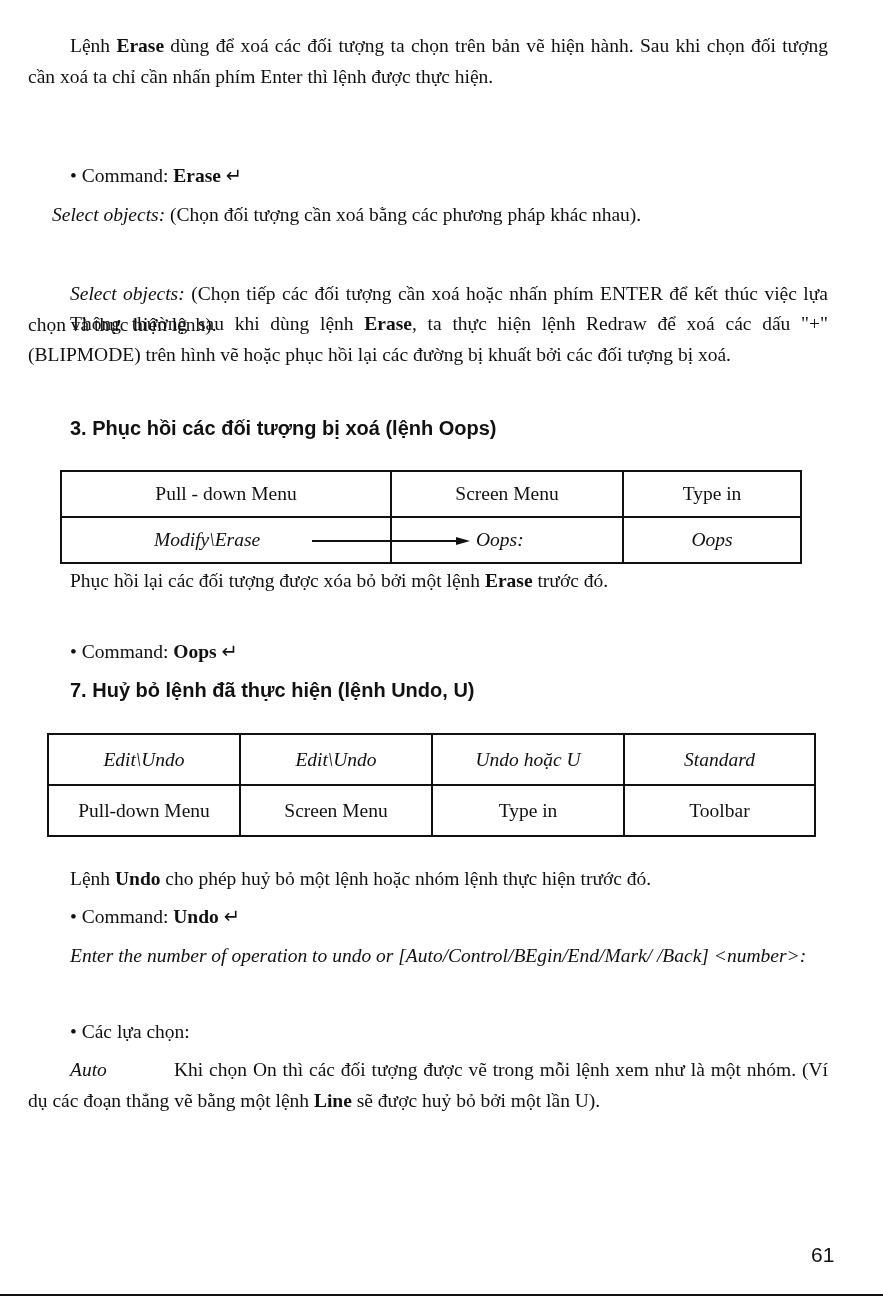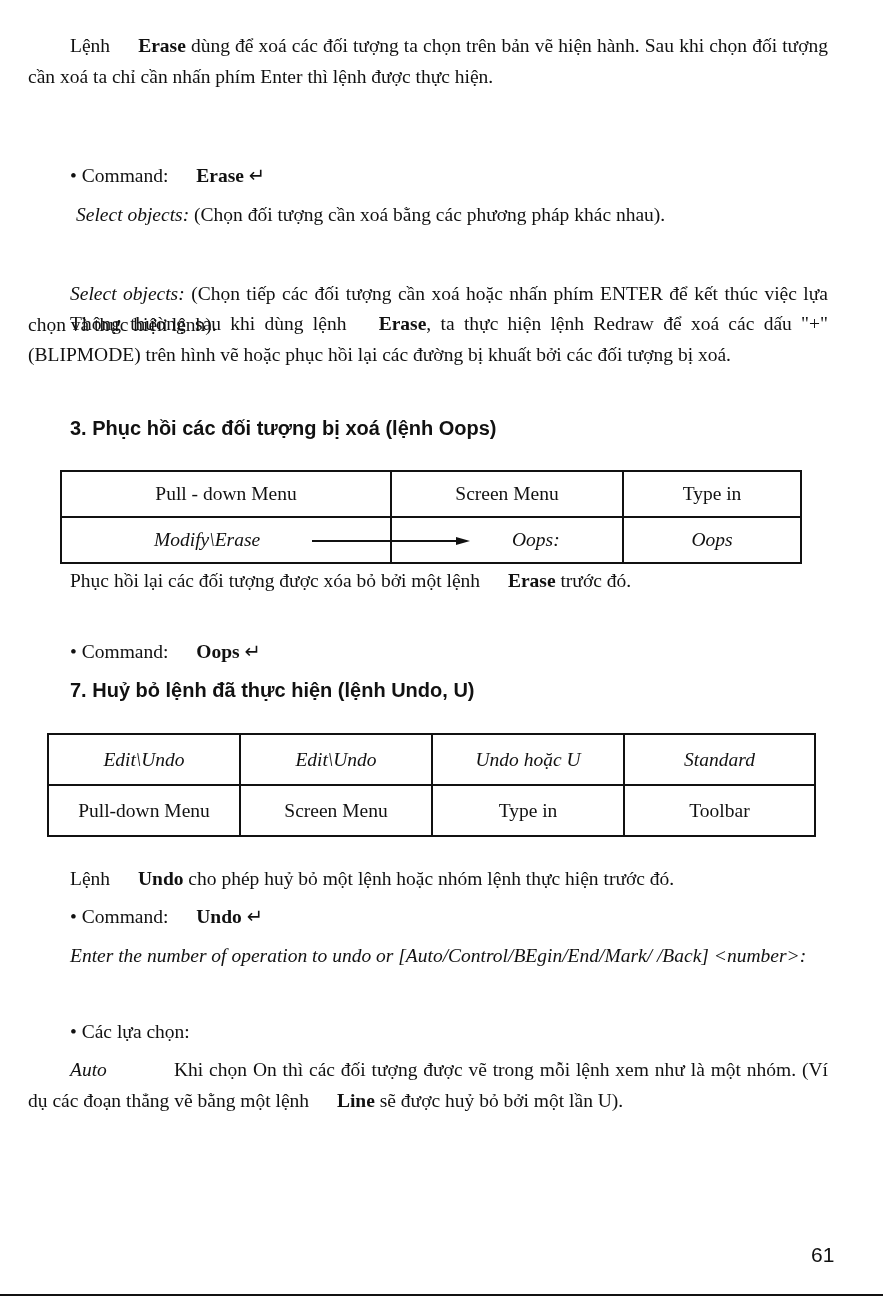--- a/index.html
+++ b/index.html
@@ -2,21 +2,21 @@
 <html><head>
 <meta charset="utf-8">
 <style>
   html, body { margin: 0; padding: 0; background: #ffffff; }
   body { width: 883px; height: 1297px; position: relative; overflow: hidden;
          font-family: "Liberation Serif", serif; color: #111; }
   .p { position: absolute; left: 28px; width: 800px; font-size: 19.5px; line-height: 31px;
        text-align: justify; text-align-last: left; margin: 0; }
   .ind { text-indent: 42px; }
   .line { position: absolute; font-size: 19.5px; line-height: 31px; white-space: nowrap; margin: 0; }
-  .b { font-weight: bold; margin-left: 23px; }
+  .b { font-weight: bold; }
   .i { font-style: italic; }
   .h { position: absolute; left: 70px; font-family: "Liberation Sans", sans-serif; font-weight: bold;
        font-size: 20px; margin: 0; white-space: nowrap; }
   table { position: absolute; border-collapse: collapse; font-size: 19.5px; }
   td { border: 2px solid #111; text-align: center; padding: 0; }
   .t1 td { height: 44px; }
   .t2 td { height: 49px; }
   .arrow { position: absolute; height: 2px; background: #111; }
   .arrowhead { position: absolute; width: 0; height: 0; border-top: 4px solid transparent;
                border-bottom: 4px solid transparent; border-left: 14px solid #111; }
@@ -25,38 +25,38 @@
   .rule { position: absolute; left: 0; top: 1294px; width: 883px; height: 2px; background: #111; }
   .tab { display: inline-block; width: 104px; text-indent: 0; }
 </style>
 </head>
 <body>
 
 <p class="p ind" style="top:30px;"><span>Lệnh </span><span class="b">Erase</span><span> dùng để xoá các đối tượng ta chọn trên bản vẽ hiện hành. Sau khi chọn đối tượng cần xoá ta chỉ cần nhấn phím Enter thì lệnh được thực hiện.</span></p>
 
 <p class="line" style="left:70px; top:160px;"><span>•</span><span> Command: </span><span class="b">Erase</span><span> ↵</span></p>
 
-<p class="line" style="left:76px; top:199px;"><span class="i">Select objects:</span><span> (Chọn đối tượng cần xoá bằng các phương pháp khác nhau).</span></p>
+<p class="line" style="left:52px; top:199px;"><span class="i">Select objects:</span><span> (Chọn đối tượng cần xoá bằng các phương pháp khác nhau).</span></p>
 
 <p class="p ind" style="top:238px;margin-top:40px;"><span class="i">Select objects:</span><span> (Chọn tiếp các đối tượng cần xoá hoặc nhấn phím ENTER để kết thúc việc lựa chọn và thực hiện lệnh).</span></p>
 
 <p class="p ind" style="top:308px;"><span>Thông thường sau khi dùng lệnh </span><span class="b">Erase</span><span>, ta thực hiện lệnh Redraw để xoá các dấu "+"(BLIPMODE) trên hình vẽ hoặc phục hồi lại các đường bị khuất bởi các đối tượng bị xoá.</span></p>
 
 <h3 class="h" style="top:417px;">3. Phục hồi các đối tượng bị xoá (lệnh Oops)</h3>
 
 <table class="t1" style="left:60px; top:470px; width:742px;">
   <tbody>
       <tr>
     <td style="width:328px;">Pull - down Menu</td>
     <td style="width:230px;">Screen Menu</td>
     <td>Type in</td>
   </tr>
   <tr>
     <td class="i" style="text-align:left; padding-left:92px;">Modify\Erase</td>
-    <td class="i" style="text-align:left; padding-left:120px;">Oops:</td>
+    <td class="i" style="text-align:left; padding-left:84px;">Oops:</td>
     <td class="i">Oops</td>
   </tr>
 </tbody>
   </table>
 <div class="arrow" style="left:312px; top:540px; width:150px;"></div>
 <div class="arrowhead" style="left:456px; top:537px;"></div>
 
 <p class="line" style="left:70px; top:565px;"><span>Phục hồi lại các đối tượng được xóa bỏ bởi một lệnh </span><span class="b">Erase</span><span> trước đó.</span></p>
 
 <p class="line" style="left:70px; top:636px;"><span>•</span><span> Command: </span><span class="b">Oops</span><span> ↵</span></p>

